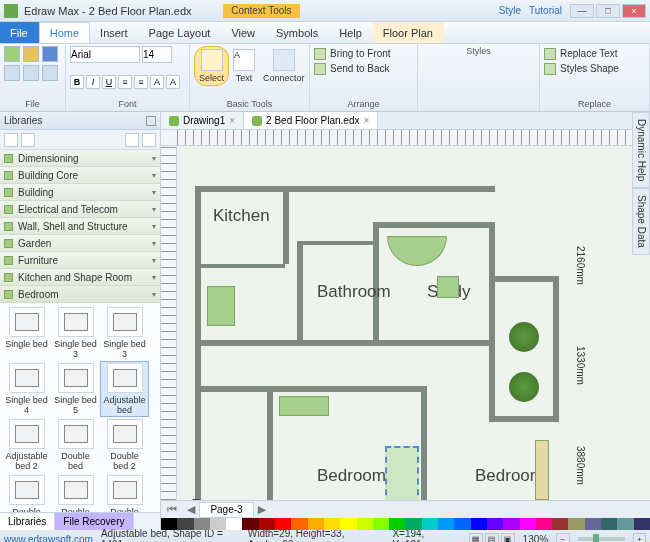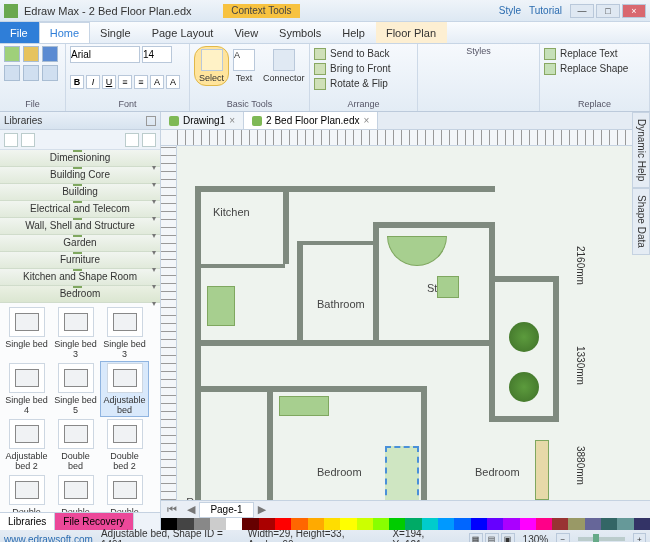--- a/index.html
+++ b/index.html
@@ -37,31 +37,31 @@
 .sty-swatch { display: flex; gap: 2px; flex-wrap: wrap; width: 54px; }
 .sty-swatch div { width: 14px; height: 14px; background: #a7cf8f; border: 1px solid #7fa75f; }
 .main { display: flex; height: 418px; }
 .libcol { width: 161px; background: #eef3f9; border-right: 1px solid #c5d2e1; display: flex; flex-direction: column; }
 .libhdr { height: 18px; background: linear-gradient(#e9f0f8,#d7e3ef); border-bottom: 1px solid #c5d2e1; display: flex; align-items: center; padding: 0 4px; font-size: 10px; color: #333; }
 .libhdr .sp { flex: 1; }
 .libhdr .pin { width: 10px; height: 10px; border: 1px solid #999; }
 .libtool { height: 20px; display: flex; align-items: center; gap: 3px; padding: 0 4px; border-bottom: 1px solid #d5dfea; }
 .libtool .lt { width: 14px; height: 14px; background: #fff; border: 1px solid #bcc; }
 .libcats { overflow-y: auto; flex: 1; }
-.libcat { display: flex; align-items: center; height: 17px; background: linear-gradient(#f1f5f0,#e1eadb); border-bottom: 1px solid #d0dccb; padding: 0 4px; font-size: 10px; color: #333; flex-direction: column; }
+.libcat { display: flex; align-items: center; height: 17px; background: linear-gradient(#f1f5f0,#e1eadb); border-bottom: 1px solid #d0dccb; padding: 0 4px; font-size: 10px; color: #333; }
 .libcat .sq { width: 9px; height: 9px; background: #a6ca83; border: 1px solid #7fa75f; margin-right: 5px; }
 .libcat .tri { margin-left: auto; font-size: 8px; color: #777; }
 .libcat.open { background: linear-gradient(#eaf0e3,#dbe6d1); }
 .shelf { display: flex; flex-wrap: wrap; padding: 2px; background: #fbfcfd; }
 .shitem { width: 49px; display: flex; flex-direction: column; align-items: center; padding: 2px; font-size: 9px; color: #333; text-align: center; }
 .shitem.sel { background: #d9e9fb; border: 1px solid #8fb4e0; padding: 1px; }
 .shthumb { width: 36px; height: 30px; background: #fff; border: 1px solid #cdd7e2; margin-bottom: 2px; position: relative; }
 .shthumb::after { content: ""; position: absolute; inset: 5px; border: 1px solid #888; background: #f0f2f4; }
 .libtabs { display: flex; height: 18px; border-top: 1px solid #c5d2e1; }
-.libtab { padding: 0 8px; font-size: 10px; display: flex; align-items: center; background: #ec4899; border-right: 1px solid #c5d2e1; }
+.libtab { padding: 0 8px; font-size: 10px; display: flex; align-items: center; background: #c4b5fd; border-right: 1px solid #c5d2e1; }
 .libtab.active { background: #fff; }
 .canvaswrap { flex: 1; display: flex; flex-direction: column; background: #fff; position: relative; }
 .doctabs { height: 18px; display: flex; background: #e5ecf4; border-bottom: 1px solid #c5d2e1; }
 .doctab { padding: 0 8px; font-size: 10px; display: flex; align-items: center; gap: 4px; border-right: 1px solid #c5d2e1; background: #eef3f8; }
 .doctab.active { background: #fff; font-weight: 500; }
 .doctab .cls { font-size: 10px; color: #888; }
 .doctab .dic { width:10px;height:10px;background:#7fb956;border-radius:2px; }
 .rulerh { height: 16px; background: #f3f6f9; border-bottom: 1px solid #c5d2e1; position: relative; overflow: hidden; }
 .rulerh::before { content: ""; position: absolute; left: 16px; right: 0; top: 0; bottom: 0;
   background: repeating-linear-gradient(90deg,#999 0 1px,transparent 1px 8px),
@@ -70,21 +70,21 @@
 .rulerv { width: 16px; background: #f3f6f9; border-right: 1px solid #c5d2e1; position: relative; }
 .rulerv::before { content: ""; position: absolute; top: 0; bottom: 0; left: 0; right: 0;
   background: repeating-linear-gradient(0deg,#999 0 1px,transparent 1px 8px),
               repeating-linear-gradient(0deg,#666 0 1px,transparent 1px 40px); }
 .canvas { flex: 1; position: relative; overflow: hidden; background:
   linear-gradient(#eef3ee,#eef3ee) padding-box,
   repeating-linear-gradient(0deg,#d6e0d6 0 1px,transparent 1px 12px),
   repeating-linear-gradient(90deg,#d6e0d6 0 1px,transparent 1px 12px);
   background-color:#f3f7f2;}
 .wall { position: absolute; background: #7f8a7f; }
-.room-label { position: absolute; font-size: 11px; color: #444; }
+.room-label { position: absolute; font-size: 17px; color: #444; }
 .furn { position: absolute; background: #a7cf8f; border: 1px solid #7fa75f; }
 .plant { position: absolute; border-radius: 50%; background: radial-gradient(#5c9b3d,#3e6f28); }
 .dimlbl { position: absolute; font-size: 10px; color: #333; writing-mode: vertical-rl; }
 .sidepanels { position: absolute; right: 0; top: 0; width: 18px; bottom: 0; display: flex; flex-direction: column; }
 .sidepanel-tab { writing-mode: vertical-rl; font-size: 10px; padding: 6px 2px; background: #e5ecf4; border: 1px solid #c5d2e1; color: #333; }
 .pagetabs { height: 18px; display: flex; align-items: center; border-top: 1px solid #c5d2e1; background: #e9eef5; }
 .pagetab { padding: 0 10px; font-size: 10px; background: #fff; border: 1px solid #c5d2e1; height: 16px; display: flex; align-items: center; }
 .colorbar { height: 12px; display: flex; }
 .colorbar div { flex: 1; }
 .status { height: 18px; background: linear-gradient(#e5ecf4,#d7e2ee); display: flex; align-items: center; font-size: 10px; color: #333; padding: 0 4px; gap: 8px; }
@@ -106,21 +106,21 @@
   <div class="winbtns">
     <div class="winbtn">—</div>
     <div class="winbtn">□</div>
     <div class="winbtn close">×</div>
   </div>
 </div>
 
 <div class="menubar">
   <div class="menutab file">File</div>
   <div class="menutab active">Home</div>
-  <div class="menutab">Single</div>
+  <div class="menutab">Insert</div>
   <div class="menutab">Page Layout</div>
   <div class="menutab">View</div>
   <div class="menutab">Symbols</div>
   <div class="menutab">Help</div>
   <div class="menutab" style="background:#fdefd2">Floor Plan</div>
 </div>
 
 <div class="ribbon">
   <div class="rgroup" style="width:66px">
     <div class="ricons">
@@ -169,45 +169,41 @@
           <div class="ic"></div>
           <span>Connector</span>
         </div>
     </div>
     <div class="gname">Basic Tools</div>
   </div>
   <div class="rgroup" style="width:108px">
     <div class="arr-list">
       <div>
           <span class="sic"></span>
-          <span>Send to Back</span>
+          <span>Bring to Front</span>
         </div>
       <div>
           <span class="sic"></span>
-          <span>Bring to Front</span>
-        </div>
-      <div>
-          <span class="sic"></span>
-          <span>Rotate &amp; Flip</span>
+          <span>Send to Back</span>
         </div>
     </div>
     <div class="gname">Arrange</div>
   </div>
   <div class="rgroup" style="width:122px">
     <div class="gname">Styles</div>
   </div>
   <div class="rgroup" style="flex:1">
     <div class="arr-list">
       <div>
           <span class="sic" style="background:#c6e0b8"></span>
           <span>Replace Text</span>
         </div>
       <div>
           <span class="sic" style="background:#c6e0b8"></span>
-          <span>Replace Shape</span>
+          <span>Styles Shape</span>
         </div>
     </div>
     <div class="gname">Replace</div>
   </div>
 </div>
 
 <div class="main">
   <div class="libcol">
     <div class="libhdr">
         <span>Libraries</span>
@@ -352,21 +348,21 @@
         <div class="wall" style="left:196px;top:76px;width:120px;height:6px"></div>
         <div class="wall" style="left:312px;top:76px;width:6px;height:200px"></div>
         <div class="wall" style="left:312px;top:130px;width:70px;height:6px"></div>
         <div class="wall" style="left:376px;top:130px;width:6px;height:146px"></div>
         <div class="wall" style="left:312px;top:270px;width:70px;height:6px"></div>
         <div class="wall" style="left:18px;top:240px;width:230px;height:6px"></div>
         <div class="wall" style="left:244px;top:240px;width:6px;height:130px"></div>
         <div class="wall" style="left:90px;top:240px;width:6px;height:130px"></div>
 
         <div class="room-label" style="left:36px;top:60px">Kitchen</div>
-        <div class="room-label" style="left:140px;top:152px">Bathroom</div>
+        <div class="room-label" style="left:140px;top:136px">Bathroom</div>
         <div class="room-label" style="left:250px;top:136px">Study</div>
         <div class="room-label" style="left:140px;top:320px">Bedroom</div>
         <div class="room-label" style="left:298px;top:320px">Bedroom</div>
         <div class="room-label" style="left:0px;top:350px">g Room</div>
         <div class="furn" style="left:30px;top:140px;width:28px;height:40px"></div>
         <div class="furn" style="left:210px;top:90px;width:60px;height:30px;border-radius:0 0 30px 30px"></div>
         <div class="furn" style="left:260px;top:130px;width:22px;height:22px"></div>
         <div class="furn" style="left:208px;top:300px;width:34px;height:60px;border:2px dashed #4a90d9;background:#cfe6c2"></div>
         <div class="furn" style="left:102px;top:250px;width:50px;height:20px"></div>
         <div class="furn" style="left:358px;top:294px;width:14px;height:60px;background:#e6d9a8"></div>
@@ -377,21 +373,21 @@
         <div class="dimlbl" style="left:398px;top:300px">3880mm</div>
       </div>
       <div class="sidepanels">
         <div class="sidepanel-tab">Dynamic Help</div>
         <div class="sidepanel-tab">Shape Data</div>
       </div>
     </div>
     <div class="pagetabs">
       <span style="padding:0 6px;color:#777">⏮</span>
       <span style="padding:0 4px;color:#777">◀</span>
-      <div class="pagetab">Page-1</div>
+      <div class="pagetab">Page-3</div>
       <span style="padding:0 4px;color:#777">▶</span>
     </div>
     <div class="colorbar" id="colorbar">
         <div style="background: rgb(0, 0, 0);"></div>
         <div style="background: rgb(68, 68, 68);"></div>
         <div style="background: rgb(136, 136, 136);"></div>
         <div style="background: rgb(204, 204, 204);"></div>
         <div style="background: rgb(255, 255, 255);"></div>
         <div style="background: rgb(102, 0, 0);"></div>
         <div style="background: rgb(170, 0, 0);"></div>

